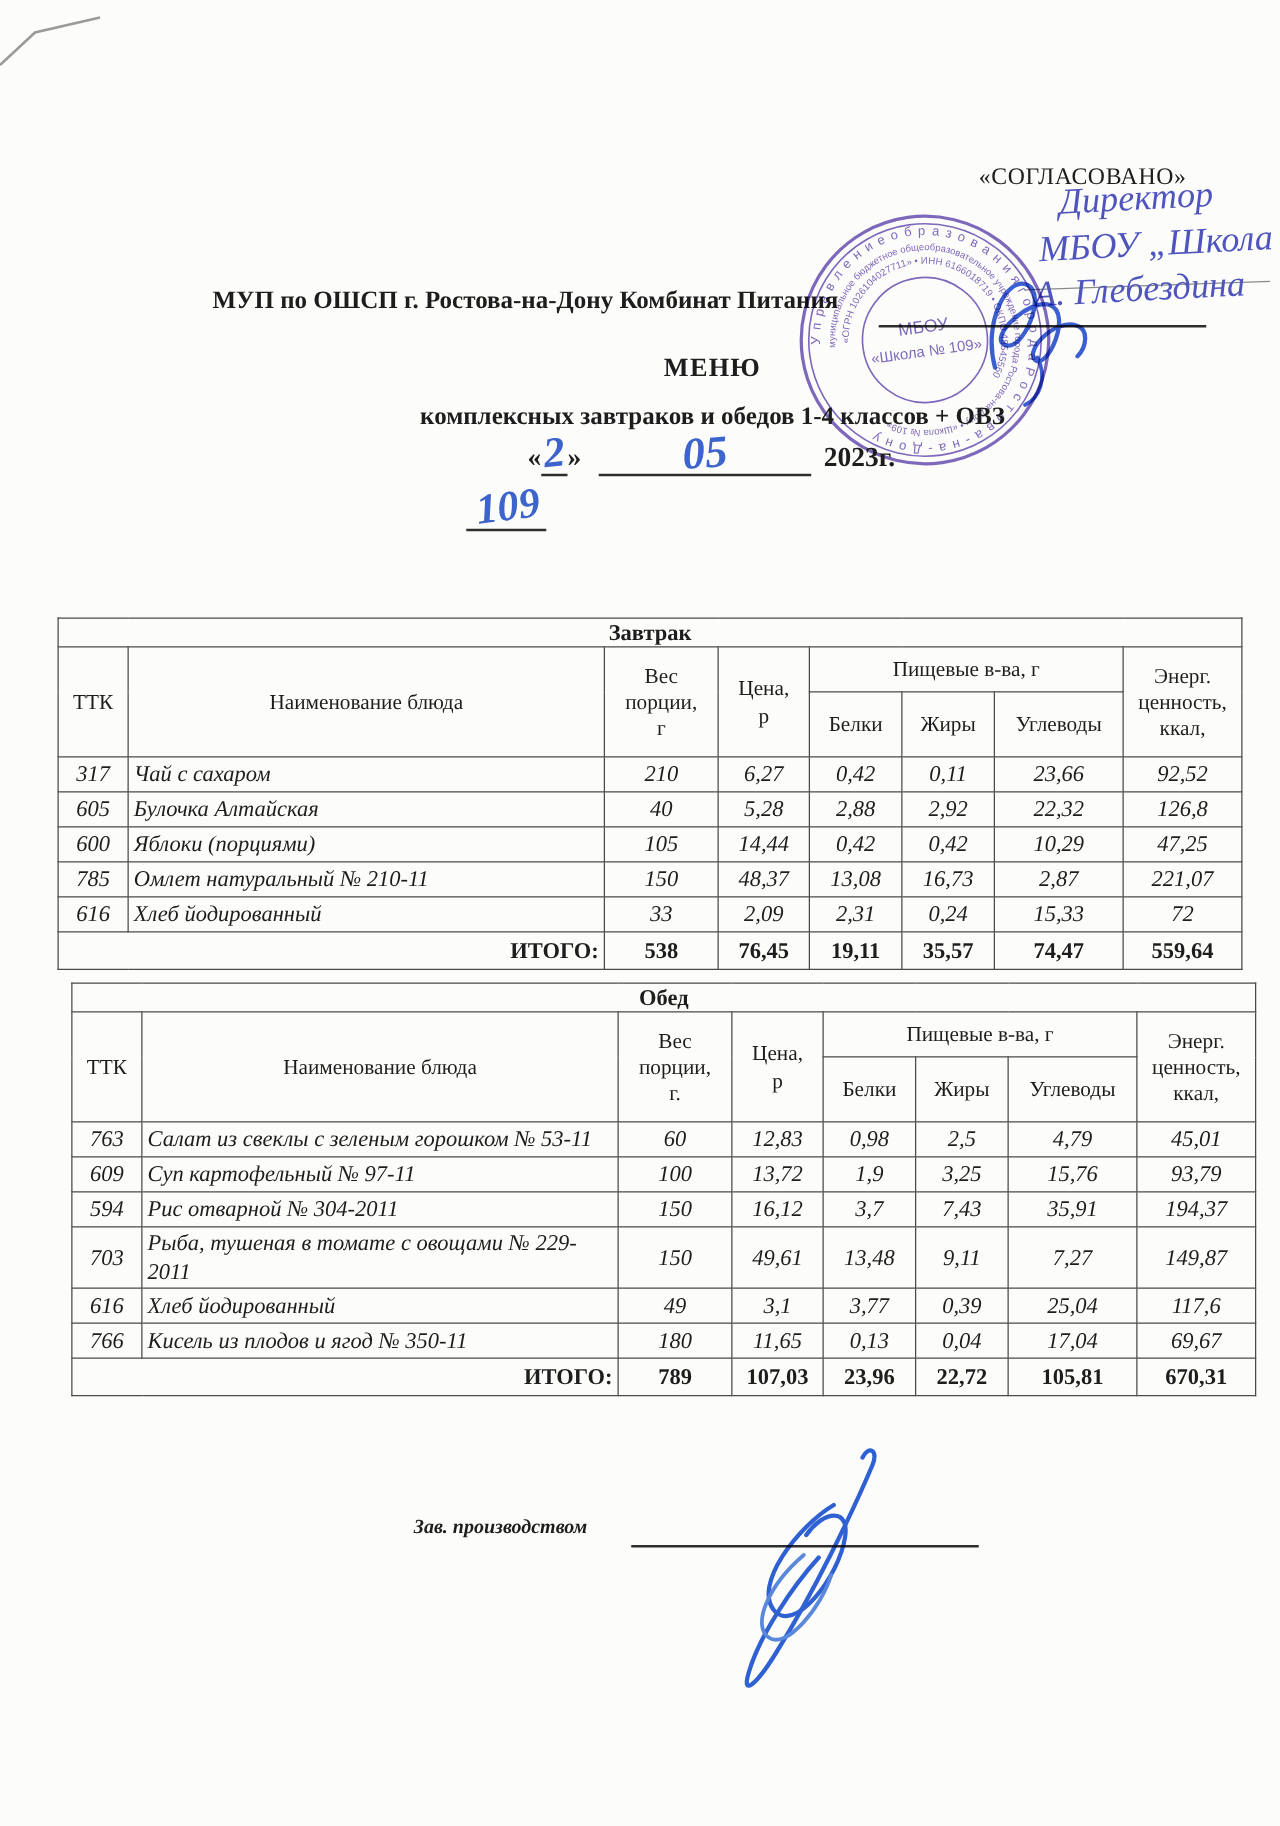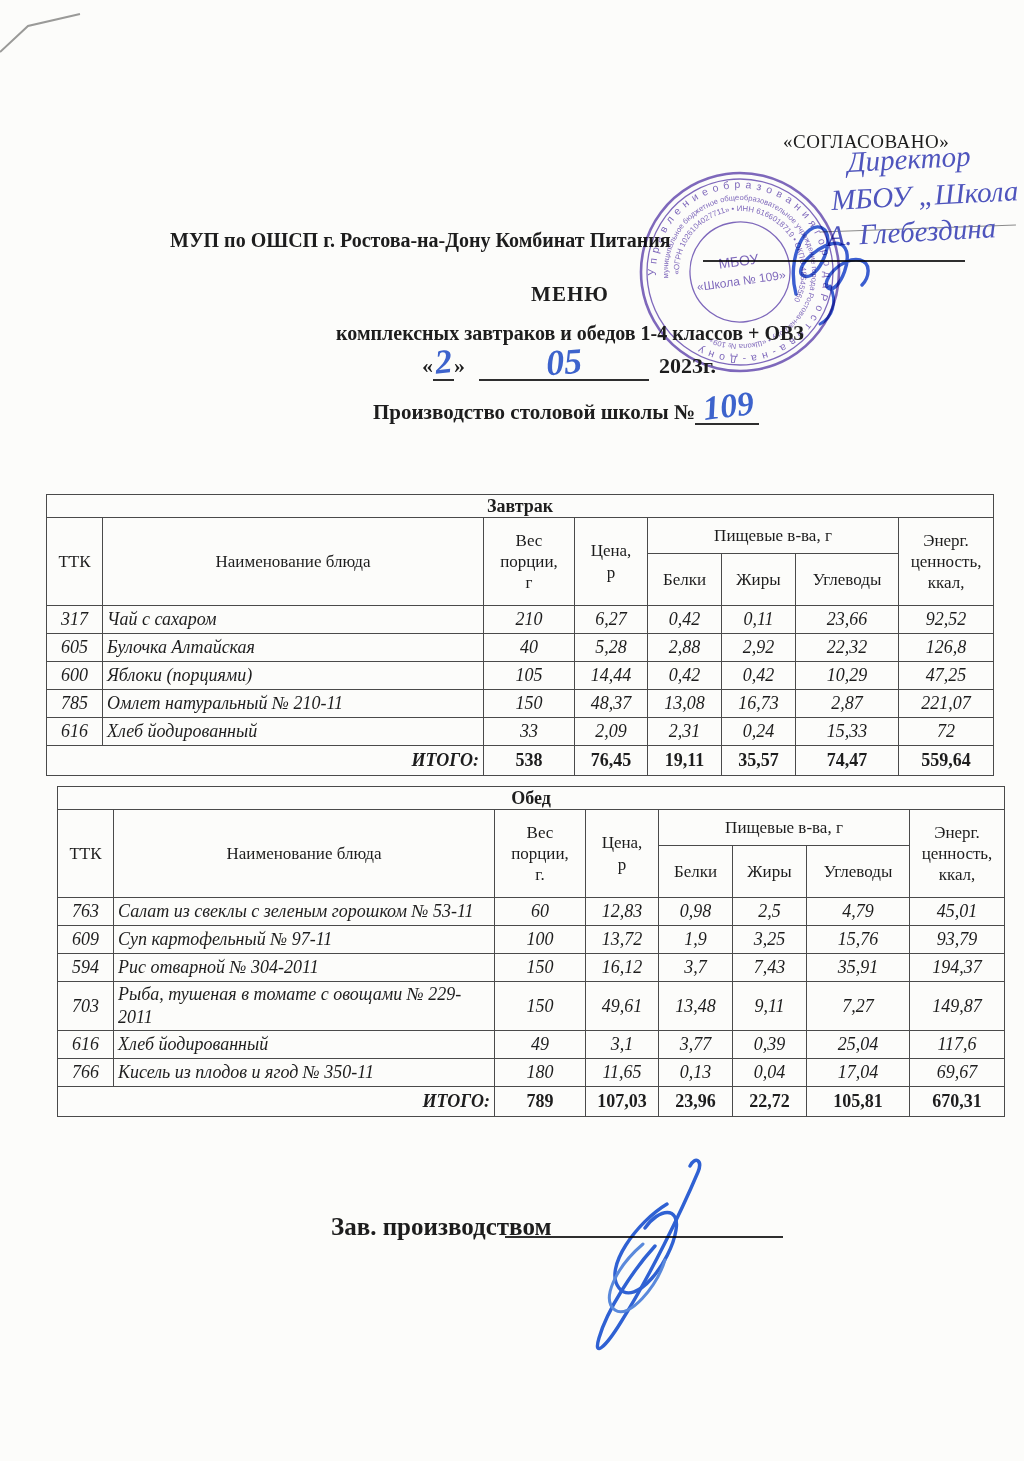--- a/index.html
+++ b/index.html
@@ -35,23 +35,23 @@
   table.menu{border-collapse:collapse;width:947px;table-layout:fixed;}
   table.menu th, table.menu td{border:1px solid #4a4a4a;padding:1px 4px;}
   table.menu th{font-weight:normal;font-size:17px;line-height:1.25;white-space:pre-line;text-align:center;}
   tr.title-row td{font-weight:bold;font-size:18px;text-align:center;height:22px;padding:0;}
   tr.hr1{height:36px;} tr.hr2{height:52px;}
   td.num{text-align:center;font-size:18px;}
   td.dish{text-align:left;font-size:18px;padding:1px 45px 1px 8px;line-height:1.28;}
   tr.data-row{height:28px;font-style:italic;}
   tr.total-row{height:30px;}
   tr.total-row td{font-weight:bold;font-size:18px;}
-  td.total-label{text-align:right;padding-right:10px;border-left:1px dashed #9f9f9f;border-bottom:1px dashed #9f9f9f;border-top:1px solid #4a4a4a;font-style:italic;}
+  td.total-label{text-align:right;padding-right:10px;border-left:1px dashed #9f9f9f;border-bottom:1px dashed #9f9f9f;border-top:1px solid #4a4a4a;}
   
-  .footer-label{font-size:25px;font-weight:bold;white-space:nowrap;}
+  .footer-label{font-size:16px;font-weight:bold;white-space:nowrap;font-style:italic;}
   .stamp{mix-blend-mode:multiply;opacity:.85;}
   .sig{mix-blend-mode:multiply;}
 </style>
 </head>
 <body>
 
 <svg class="abs" style="left:0;top:0;" width="120" height="80">
   <polyline points="0,52 28,26 80,14" fill="none" stroke="#9a9a98" stroke-width="2"></polyline>
 </svg>
 
@@ -95,21 +95,21 @@
 </svg>
 
 <div class="abs center-col menu-title" style="top:282px;">МЕНЮ</div>
 <div class="abs center-col menu-subtitle" style="top:322px;">комплексных завтраков и обедов 1-4 классов + ОВЗ</div>
 
 <div class="abs date-row" style="left:422px;top:349px;">
   <span>«</span><span class="day-wrap"><span class="hw-num day">2</span></span><span>»</span><span class="month-wrap"><span class="hw-num month">05</span></span><span>2023г.</span>
 </div>
 
 <div class="abs production" style="left:373px;top:397px;">
-  <span>Производство столовой школы №</span><span class="schoolno-wrap"><span class="hw-num schoolno">109</span></span>
+  <span class="schoolno-wrap"><span class="hw-num schoolno">109</span></span>
 </div>
 
 <table class="menu abs" style="left:46px;top:494px;">
   <colgroup>
     <col style="width:56px">
       <col style="width:381px">
       <col style="width:91px">
       <col style="width:73px">
     <col style="width:74px">
       <col style="width:74px">

